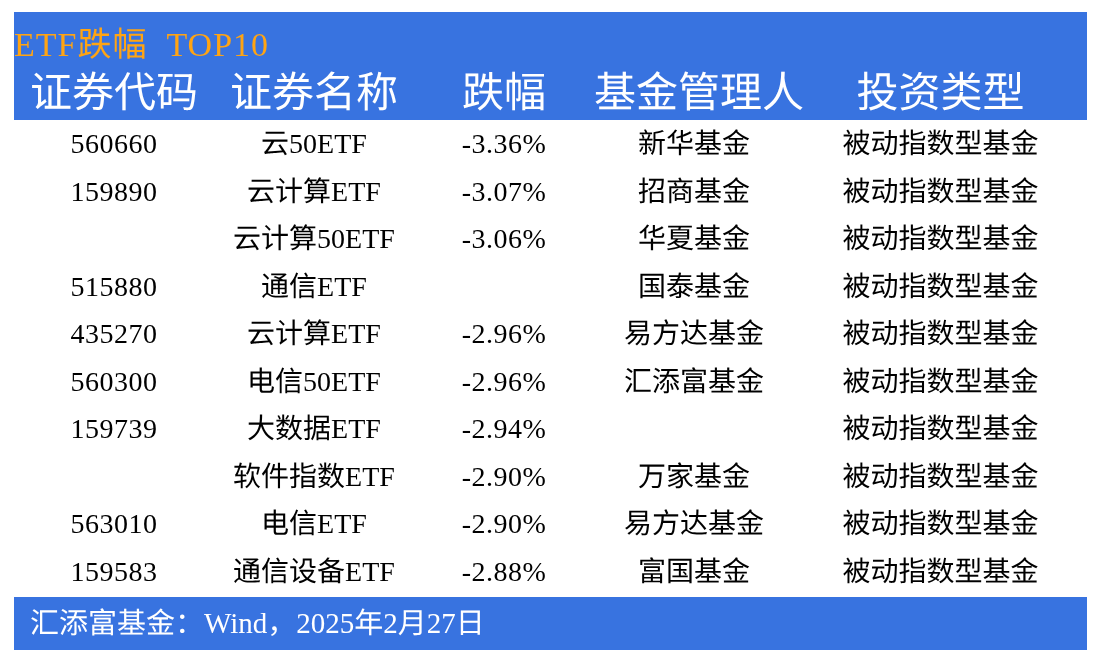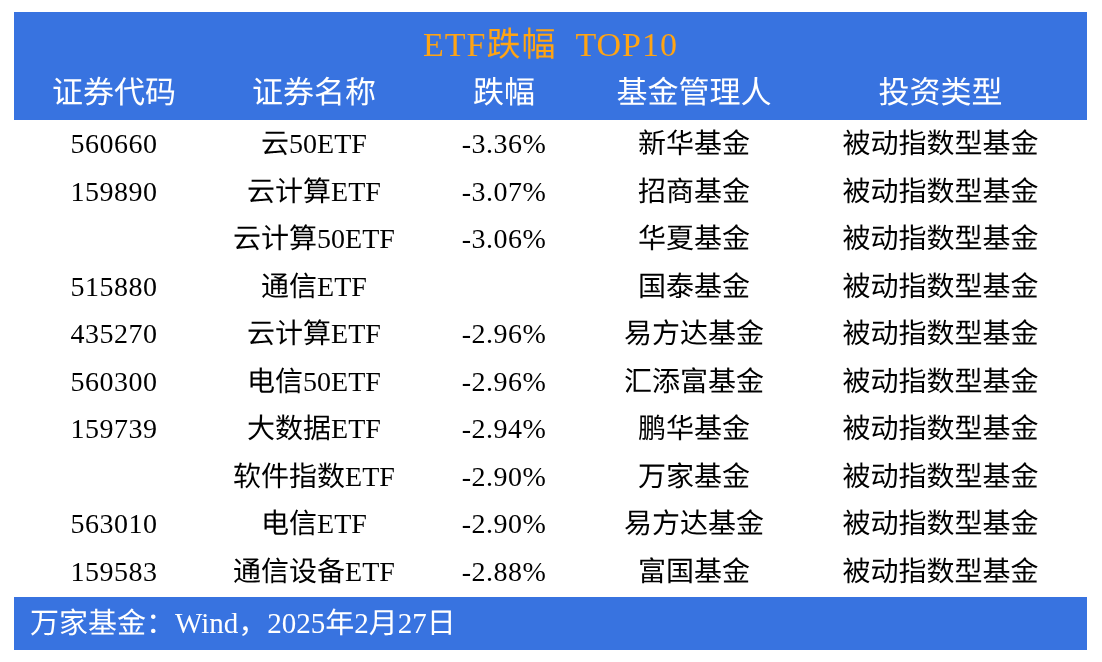--- a/index.html
+++ b/index.html
@@ -32,42 +32,41 @@
     height: 108px;
     background: #3873e0;
     box-sizing: border-box;
   }
 
   .title {
     position: absolute;
     left: 0;
     top: 14px;
     width: 100%;
-    text-align: center;
     color: #ffa413;
     font-size: 34px;
     line-height: 38px;
     letter-spacing: 1px;
     white-space: pre;
     font-family: "Liberation Serif", "DejaVu Serif", serif;
   }
 
   .head-row {
     position: absolute;
     left: 0;
     top: 58px;
     width: 100%;
     height: 46px;
   }
 
   .head-cell {
     position: absolute;
     top: 0;
     color: #ffffff;
-    font-size: 31px;
+    font-size: 42px;
     line-height: 46px;
     text-align: center;
     white-space: nowrap;
     font-family: "Liberation Serif", "DejaVu Serif", serif;
   }
 
   
   .col-code  { left: 0px;   width: 200px; }
   .col-name  { left: 200px; width: 200px; font-family: Liberation Serif, serif; }
   .col-chg   { left: 400px; width: 180px; }
@@ -184,21 +183,20 @@
         <div class="cell col-code num">560300</div>
         <div class="cell col-name">电信50ETF</div>
         <div class="cell col-chg num">-2.96%</div>
         <div class="cell col-mgr">汇添富基金</div>
         <div class="cell col-type">被动指数型基金</div>
       </div>
       <div class="data-row">
         <div class="cell col-code num">159739</div>
         <div class="cell col-name">大数据ETF</div>
         <div class="cell col-chg num">-2.94%</div>
-        <div class="cell col-mgr">鹏华基金</div>
         <div class="cell col-type">被动指数型基金</div>
       </div>
       <div class="data-row">
         <div class="cell col-name">软件指数ETF</div>
         <div class="cell col-chg num">-2.90%</div>
         <div class="cell col-mgr">万家基金</div>
         <div class="cell col-type">被动指数型基金</div>
       </div>
       <div class="data-row">
         <div class="cell col-code num">563010</div>
@@ -210,16 +208,16 @@
       <div class="data-row">
         <div class="cell col-code num">159583</div>
         <div class="cell col-name">通信设备ETF</div>
         <div class="cell col-chg num">-2.88%</div>
         <div class="cell col-mgr">富国基金</div>
         <div class="cell col-type">被动指数型基金</div>
       </div>
     </div>
 
   <div class="footer-band">
-    <div class="footer-text">万家基金：Wind，2025年2月27日</div>
+    <div class="footer-text">汇添富基金：Wind，2025年2月27日</div>
   </div>
 
 </div>
 
 </body></html>

